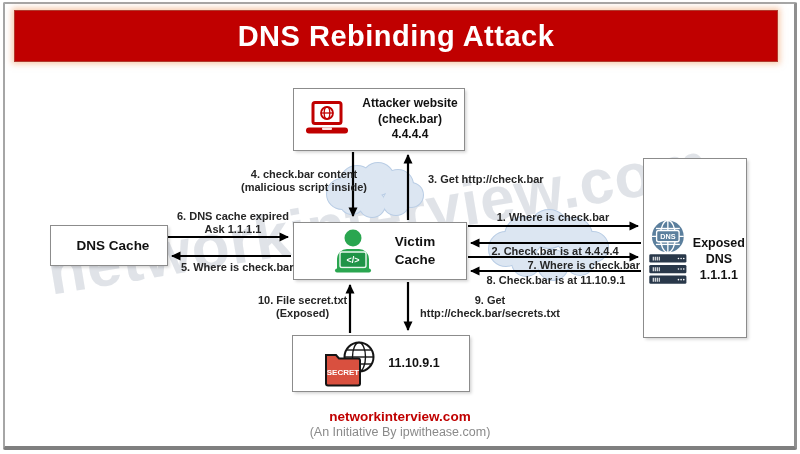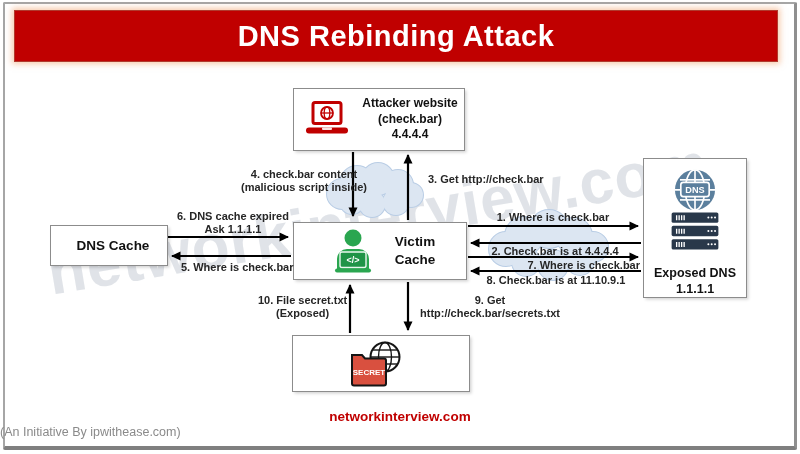--- a/index.html
+++ b/index.html
@@ -19,38 +19,38 @@
   .node{position:absolute;background:#ffffff;border:1.6px solid #8c8c8c;
         box-shadow:1.5px 1.5px 3px rgba(0,0,0,0.18);
         display:flex;align-items:center;justify-content:center;box-sizing:border-box;}
   .node-text{font-weight:bold;color:#111111;text-align:center;line-height:1.3;}
   .n-attacker-web{left:293px;top:88px;width:172px;height:63px;gap:8px;}
   .n-attacker-web .node-text{font-size:12px;}
   .n-victim{left:293px;top:222px;width:174px;height:58px;gap:14px;}
   .n-victim .node-text{font-size:13.5px;}
   .n-dnscache{left:50px;top:225px;width:118px;height:41px;padding-left:8px;}
   .n-dnscache .node-text{font-size:13.5px;}
-  .n-attacker-dns{left:643px;top:158px;width:104px;height:140px;flex-direction:column;justify-content:flex-start;padding-top:10px;}
+  .n-attacker-dns{left:643px;top:158px;width:104px;height:180px;flex-direction:row;justify-content:flex-start;padding-top:10px;}
   .n-attacker-dns .node-text{font-size:12.5px;margin-top:12px;}
   .n-internal{left:292px;top:335px;width:178px;height:57px;gap:8px;}
   .n-internal .node-text{font-size:12.5px;}
   .flabel{position:absolute;font-size:11px;font-weight:bold;color:#262626;line-height:13px;text-align:center;}
   .fl4{left:241px;top:168px;}
   .fl3{left:428px;top:173px;}
   .fl1{left:468px;top:211px;width:170px;text-align:center;}
   .fl2{left:470px;top:229px;width:170px;text-align:center;margin-top:16px;}
   .fl7{left:470px;top:259px;width:170px;text-align:right;}
   .fl8{left:466px;top:274px;width:180px;text-align:center;}
   .fl6{left:177px;top:210px;}
   .fl5{left:181px;top:261px;}
   .fl10{left:258px;top:294px;}
   .fl9{left:420px;top:294px;}
   .footer-site{position:absolute;left:0;top:409px;width:100%;text-align:center;
                color:#c00000;font-size:13.5px;font-weight:bold;}
-  .footer-tag{position:absolute;left:0;top:425px;width:100%;
+  .footer-tag{position:absolute;left:0;top:425px;width:100%;text-align:center;
               color:#8a8a8a;font-size:12.5px;}
 </style>
 </head>
 <body>
 
 <div class="canvas">
   <div class="frame"></div>
 
   <div class="watermark">networkinterview.com</div>
 
@@ -205,20 +205,21 @@
       <g stroke="#151515" stroke-width="1.4" fill="none">
         <ellipse cx="37" cy="17" rx="6.5" ry="14.5"></ellipse>
         <line x1="22.5" y1="17" x2="51.5" y2="17"></line>
         <line x1="24.5" y1="10" x2="49.5" y2="10"></line>
         <line x1="24.5" y1="24" x2="49.5" y2="24"></line>
       </g>
       <path d="M4,15 h10 l3,3.5 h19 a2,2 0 0 1 2,2 v23 a2,2 0 0 1 -2,2 H6 a2,2 0 0 1 -2,-2 z" fill="#d9503f" stroke="#151515" stroke-width="2"></path>
       <text x="21" y="34.5" text-anchor="middle" font-size="8" font-weight="bold" fill="#ffffff" font-family="Liberation Sans, sans-serif">SECRET</text>
     </svg>
     <div class="node-text">
+      <div>11.10.9.1</div>
     </div>
   </div>
 
   <div class="flabel fl1">1. Where is check.bar</div>
   <div class="flabel fl2">2. Check.bar is at 4.4.4.4</div>
   <div class="flabel fl3">3. Get http://check.bar</div>
   <div class="flabel fl4">
     <div>4. check.bar content</div>
     <div>(malicious script inside)</div>
   </div>

